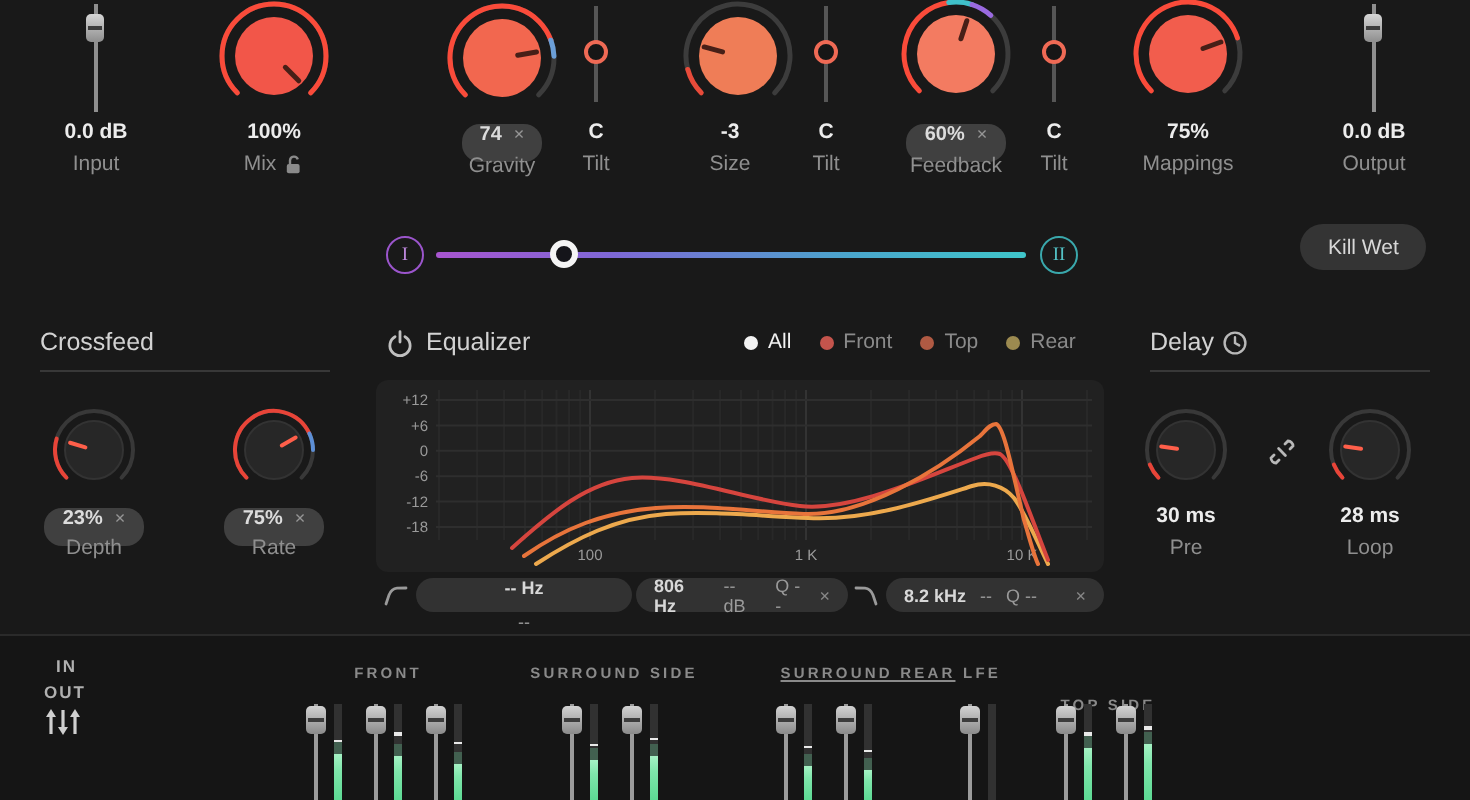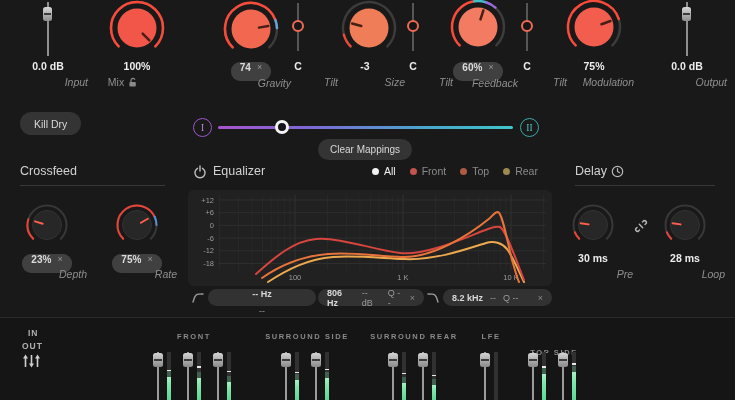--- a/index.html
+++ b/index.html
@@ -1,20 +1,20 @@
 <!DOCTYPE html>
 <html><head>
 <meta charset="utf-8">
 <style>
   html,body{margin:0;padding:0;background:#0d0d0d;}
   #app{position:relative;width:735px;height:400px;background:#191919;overflow:hidden;
        font-family:"Liberation Sans",sans-serif;-webkit-font-smoothing:antialiased;}
   .abs{position:absolute;}
   .val{position:absolute;font-size:10.5px;font-weight:bold;color:#ececec;text-align:center;width:80px;}
-  .lbl{position:absolute;font-size:10.5px;color:#8f8f8f;text-align:right;width:80px;font-style:italic;}
+  .lbl{position:absolute;font-size:10.5px;color:#8f8f8f;text-align:center;width:80px;}
   .lblrow{position:absolute;width:80px;display:flex;align-items:center;justify-content:center;gap:4px;
           font-size:10.5px;color:#8f8f8f;}
   .pill-btn{position:absolute;background:#343434;border-radius:12px;color:#d8d8d8;font-size:10.5px;
             height:23px;display:flex;align-items:center;justify-content:center;padding:0 14px;cursor:pointer;}
   .badge-wrap{position:absolute;width:80px;text-align:center;}
   .badge{display:inline-flex;background:#404040;border-radius:9px;height:19px;align-items:flex-start;
          gap:6px;padding:0 9px;font-size:10px;font-weight:bold;color:#dcdcdc;}
   .badge .x{color:#969696;font-weight:normal;font-size:9px;cursor:pointer;}
   .sec-title{position:absolute;font-size:12.5px;color:#d2d2d2;}
   .hr{position:absolute;height:1px;background:#383838;}
@@ -63,21 +63,21 @@
   <div class="val" style="left:8px;top:60px;">0.0 dB</div>
   <div class="lbl" style="left:8px;top:76px;">Input</div>
 
   <svg class="abs" style="left:107px;top:-2px;" width="60" height="60">
     <path d="M 11.62 48.38 A 26 26 0 1 1 48.38 48.38" stroke="#3c3c3c" stroke-width="2.5" fill="none" stroke-linecap="round"></path>
     <path d="M 11.62 48.38 A 26 26 0 1 1 48.38 48.38" stroke="#fa4b3a" stroke-width="2.5" fill="none" stroke-linecap="round"></path>
     <circle cx="30" cy="30" r="19.5" fill="#f25649"></circle>
     <line x1="35.66" y1="35.66" x2="42.38" y2="42.38" stroke="#471f17" stroke-width="2.5" stroke-linecap="round"></line>
   </svg>
   <div class="val" style="left:97px;top:60px;">100%</div>
-  <div class="lblrow" style="left:83px;top:76px;">
+  <div class="lblrow" style="left:97px;top:76px;">
     <span>Mix</span>
     <svg width="10" height="11" viewBox="0 0 10 11">
       <path d="M3 5 V3.2 A2 2 0 0 1 6.9 2.7" stroke="#8a8a8a" stroke-width="1.2" fill="none"></path>
       <rect x="1.4" y="5" width="6.4" height="4.6" rx="1" fill="#8a8a8a"></rect>
     </svg>
   </div>
 
   <svg class="abs" style="left:221px;top:-1px;" width="60" height="60">
     <path d="M 11.62 48.38 A 26 26 0 1 1 48.38 48.38" stroke="#3c3c3c" stroke-width="2.5" fill="none" stroke-linecap="round"></path>
     <path d="M 11.62 48.38 A 26 26 0 1 1 54.43 21.11" stroke="#fa4b3a" stroke-width="2.5" fill="none" stroke-linecap="round"></path>
@@ -139,39 +139,38 @@
   <div class="val" style="left:487px;top:60px;">C</div>
   <div class="lbl" style="left:487px;top:76px;">Tilt</div>
 
   <svg class="abs" style="left:564px;top:-3px;" width="60" height="60">
     <path d="M 54.73 21.97 A 26 26 0 0 1 48.38 48.38" stroke="#3c3c3c" stroke-width="2.5" fill="none" stroke-linecap="round"></path>
     <path d="M 11.62 48.38 A 26 26 0 1 1 54.73 21.97" stroke="#fa4b3a" stroke-width="2.5" fill="none" stroke-linecap="round"></path>
     <circle cx="30" cy="30" r="19.5" fill="#f25d4d"></circle>
     <line x1="37.52" y1="27.26" x2="46.44" y2="24.01" stroke="#471f17" stroke-width="2.5" stroke-linecap="round"></line>
   </svg>
   <div class="val" style="left:554px;top:60px;">75%</div>
-  <div class="lbl" style="left:554px;top:76px;">Modulation</div>
+  <div class="lbl" style="left:554px;top:76px;">Mappings</div>
 
   <div class="abs" style="left:681px;top:2px;width:12px;height:56px;">
     <div class="slider-track" style="left:5px;top:0;height:54px;"></div>
     <div class="slider-handle" style="left:1px;top:5px;"></div>
   </div>
   <div class="val" style="left:647px;top:60px;">0.0 dB</div>
   <div class="lbl" style="left:647px;top:76px;">Output</div>
 
-  <div class="pill-btn" style="left:20px;top:112px;">Kill Dry</div>
 
   <div class="abs" style="left:193px;top:117px;width:346px;height:20px;">
     <div class="map-marker" style="left:0;top:1px;border:1px solid #9b55cc;color:#c08ae0;">I</div>
     <div class="map-line" style="left:25px;top:8.5px;width:295px;"></div>
     <div class="map-handle" style="left:82px;top:2.5px;"></div>
     <div class="map-marker" style="right:0;top:1px;border:1px solid #3aa8ac;color:#54c2c6;">II</div>
   </div>
 
-  <div class="pill-btn" style="left:318px;top:139px;height:21px;font-size:10px;padding:0 12px;">Clear Mappings</div>
+  <div class="pill-btn" style="left:650px;top:112px;">Kill Wet</div>
 
   <div class="sec-title" style="left:20px;top:164px;">Crossfeed</div>
   <div class="hr" style="left:20px;top:185px;width:145px;"></div>
 
   <svg class="abs" style="left:24px;top:202px;" width="46" height="46">
     <path d="M 9.21 36.79 A 19.5 19.5 0 1 1 36.79 36.79" stroke="#383838" stroke-width="2" fill="none" stroke-linecap="round"></path>
     <path d="M 9.21 36.79 A 19.5 19.5 0 0 1 4.35 17.3" stroke="#e84438" stroke-width="2" fill="none" stroke-linecap="round"></path>
     <circle cx="23" cy="23" r="14.5" fill="#272727" stroke="#333" stroke-width="1"></circle>
     <line x1="18.7" y1="21.68" x2="11.05" y2="19.36" stroke="#ff5f4a" stroke-width="2" stroke-linecap="round"></line>
   </svg>
@@ -376,21 +375,21 @@
         <div class="meter-ghost" style="bottom: 20.16px;"></div>
         <div class="meter-peak" style="top: 19.62px;"></div>
       </div>
       <div class="fader-track" style="left: 315px;"></div>
       <div class="fader-handle" style="left: 311px; pointer-events: auto;"></div>
       <div class="meter" style="left: 325px;">
         <div class="meter-fill" style="height: 22.08px;"></div>
         <div class="meter-ghost" style="bottom: 22.08px;"></div>
         <div class="meter-peak" style="top: 16.74px;"></div>
       </div>
-      <div class="mgroup-label" style="left: 414px;">SURROUND REAR</div>
+      <div class="mgroup-label" style="left: 434px; text-decoration: underline;">SURROUND REAR</div>
       <div class="fader-track" style="left: 392px;"></div>
       <div class="fader-handle" style="left: 388px; pointer-events: auto;"></div>
       <div class="meter" style="left: 402px;">
         <div class="meter-fill" style="height: 16.8px;"></div>
         <div class="meter-ghost" style="bottom: 16.8px;"></div>
         <div class="meter-peak" style="top: 20.58px;"></div>
       </div>
       <div class="fader-track" style="left: 422px;"></div>
       <div class="fader-handle" style="left: 418px; pointer-events: auto;"></div>
       <div class="meter" style="left: 432px;">

